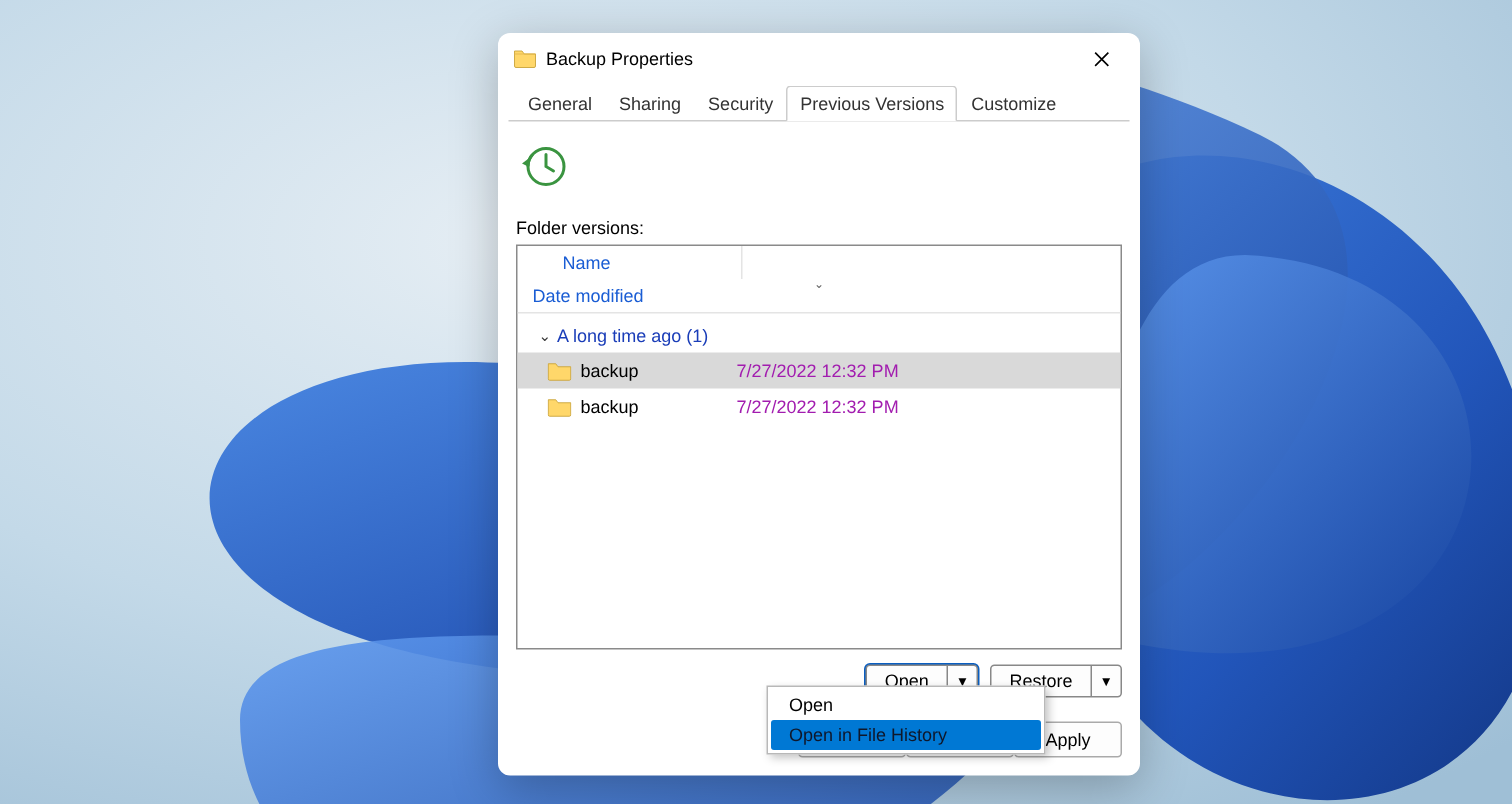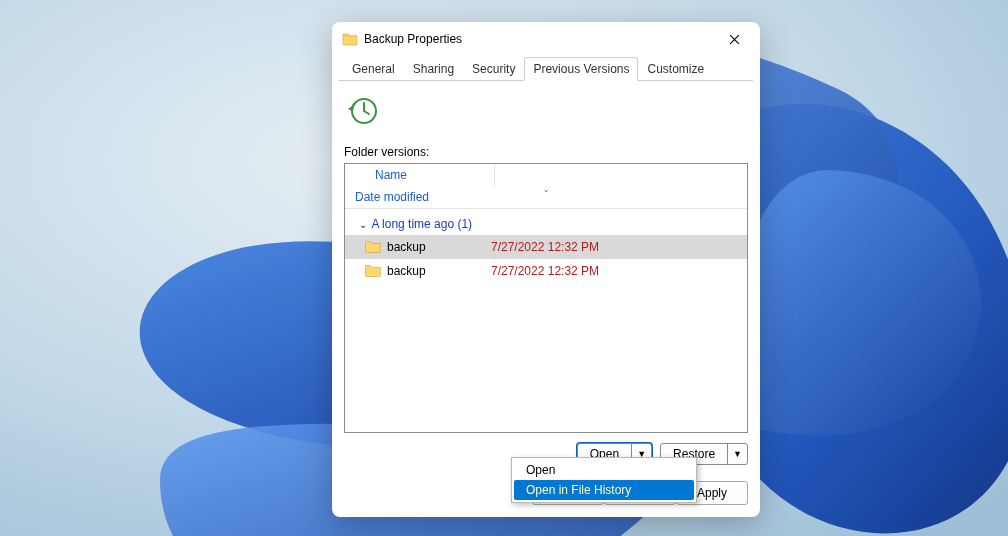--- a/index.html
+++ b/index.html
@@ -107,22 +107,22 @@
   }
   .chevron { font-size: 10px; transform: rotate(0deg); color:#333;}
   .row {
     display: flex;
     align-items: center;
     font-size: 12px;
     padding: 5px 0 5px 20px;
     gap: 6px;
   }
   .row.selected { background: #d9d9d9; }
-  .row .rname { width: 120px; display:flex; align-items:flex-start; gap:6px;}
-  .row .rdate { color: #b91c1c; }
+  .row .rname { width: 120px; display:flex; align-items:center; gap:6px;}
+  .row .rdate { color: #a21caf; }
 
   .btn-row {
     display:flex; justify-content:flex-end; gap:8px; padding: 10px 0 6px 0;
   }
   .split-btn {
     display:flex; border:1px solid #888; border-radius:3px; background:#fdfdfd;
   }
   .split-main { padding: 3px 12px; font-size:12px; }
   .split-arrow { border-left:1px solid #888; padding: 3px 5px; display:flex; align-items:center; font-size:9px;}
   .open-btn { box-shadow: 0 0 0 1px #0a5ec0; }
@@ -140,21 +140,21 @@
     left: 511px;
     top: 457px;
     width: 186px;
     background:#fff;
     border:1px solid #b8b8b8;
     box-shadow: 2px 2px 6px rgba(0,0,0,0.25);
     z-index: 10;
     padding: 2px;
   }
   .dd-item { padding: 3px 12px; font-size:12px; }
-  .dd-item.hover { background:#0078d4; color:#fef9c3; border-radius:2px;}
+  .dd-item.hover { background:#0078d4; color:#0f172a; border-radius:2px;}
 
   .folder-icon { width:16px; height:13px; }
 </style>
 </head>
 <body>
 
 <svg class="wallpaper" viewBox="0 0 1008 536" preserveAspectRatio="xMidYMid slice">
   <defs>
     <radialGradient id="bg" cx="35%" cy="30%" r="90%">
       <stop offset="0%" stop-color="#e6eef4"></stop>

